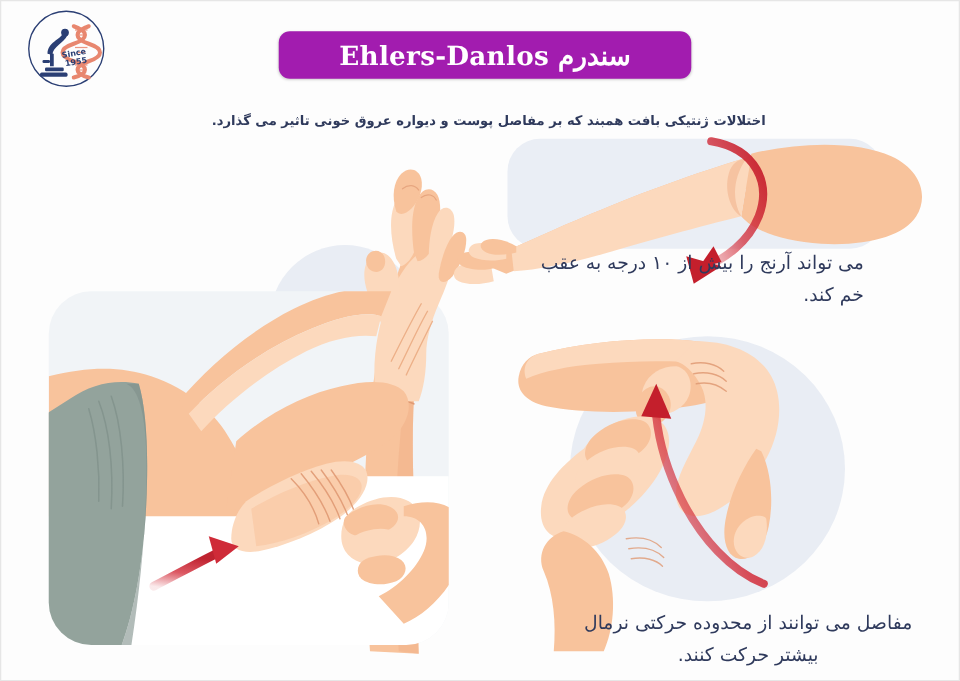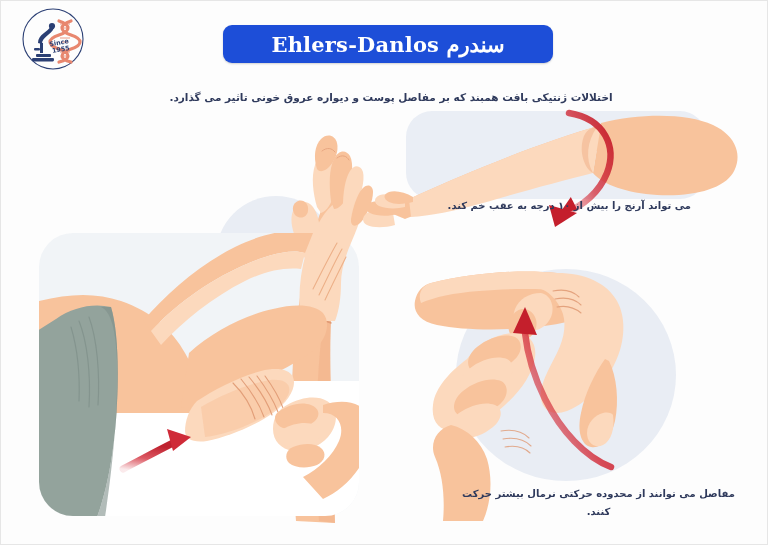--- a/index.html
+++ b/index.html
@@ -22,21 +22,21 @@
 
   
   .logo{
     position:absolute;left:6px;top:2px;width:92px;height:72px;
   }
   .logo svg{display:block;width:92px;height:72px;}
 
   
   .title-banner{
     position:absolute;left:222px;top:24px;width:330px;height:38px;
-    background:#1d4ed8;
+    background:#a21caf;
     border-radius:9px;
     display:flex;align-items:center;justify-content:center;
     box-shadow:0 1px 2px rgba(0,0,0,.18);
   }
   .title-text{
     color:#ffffff;
     font-family:"DejaVu Serif","Liberation Serif",serif;
     font-size:21px;font-weight:700;letter-spacing:.2px;
     white-space:nowrap;
     direction:rtl;
@@ -66,21 +66,21 @@
   }
   .bd-thumb{
     left:455px;top:268px;width:220px;height:212px;
     background:#e9edf4;border-radius:50%;
   }
 
   
   .caption{
     position:absolute;
     color:#2f3a5c;
-    font-size:10px;font-weight:700;
+    font-size:15px;font-weight:400;
     direction:rtl;line-height:1.75;
   }
   .cap-elbow{left:430px;top:196px;width:260px;text-align:right;}
   .cap-skin{left:40px;top:260px;width:250px;text-align:right;}
   .cap-thumb{left:455px;top:436px;width:285px;text-align:center;margin-top:48px;}
 
   
   .art{position:absolute;left:0;top:0;width:768px;height:545px;pointer-events:none;}
   .art svg{display:block;width:768px;height:545px;}
 </style>

